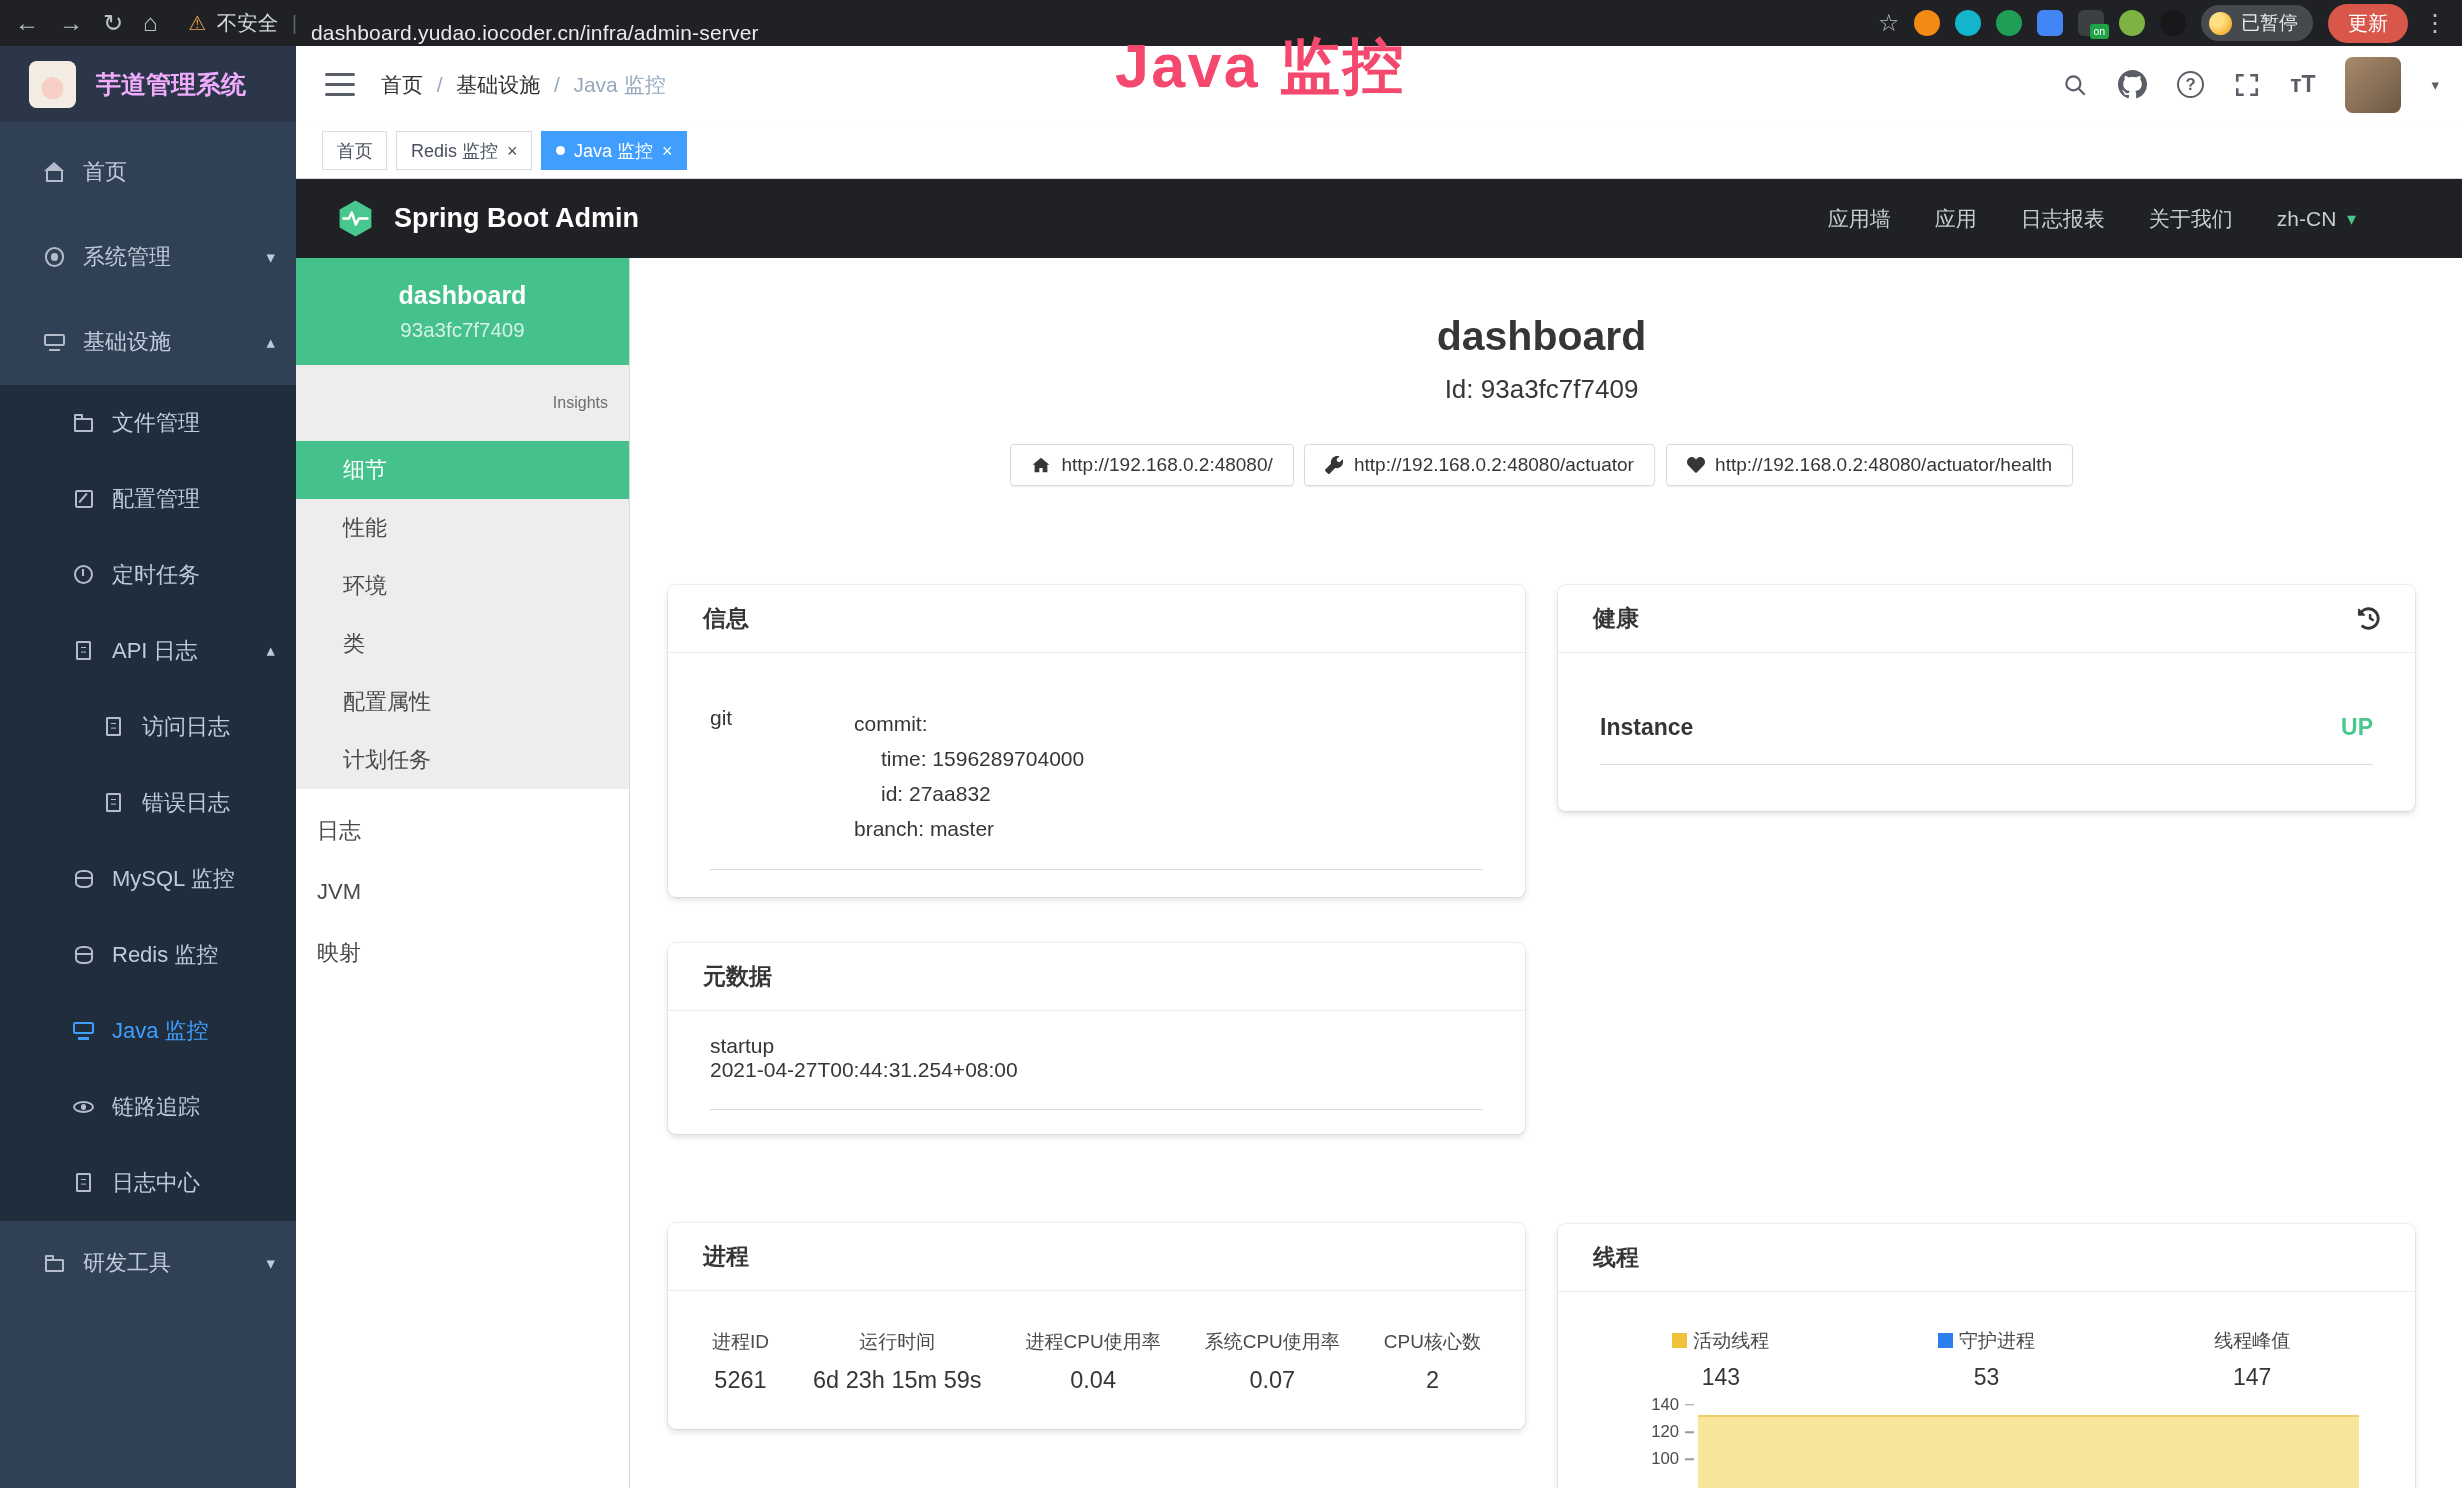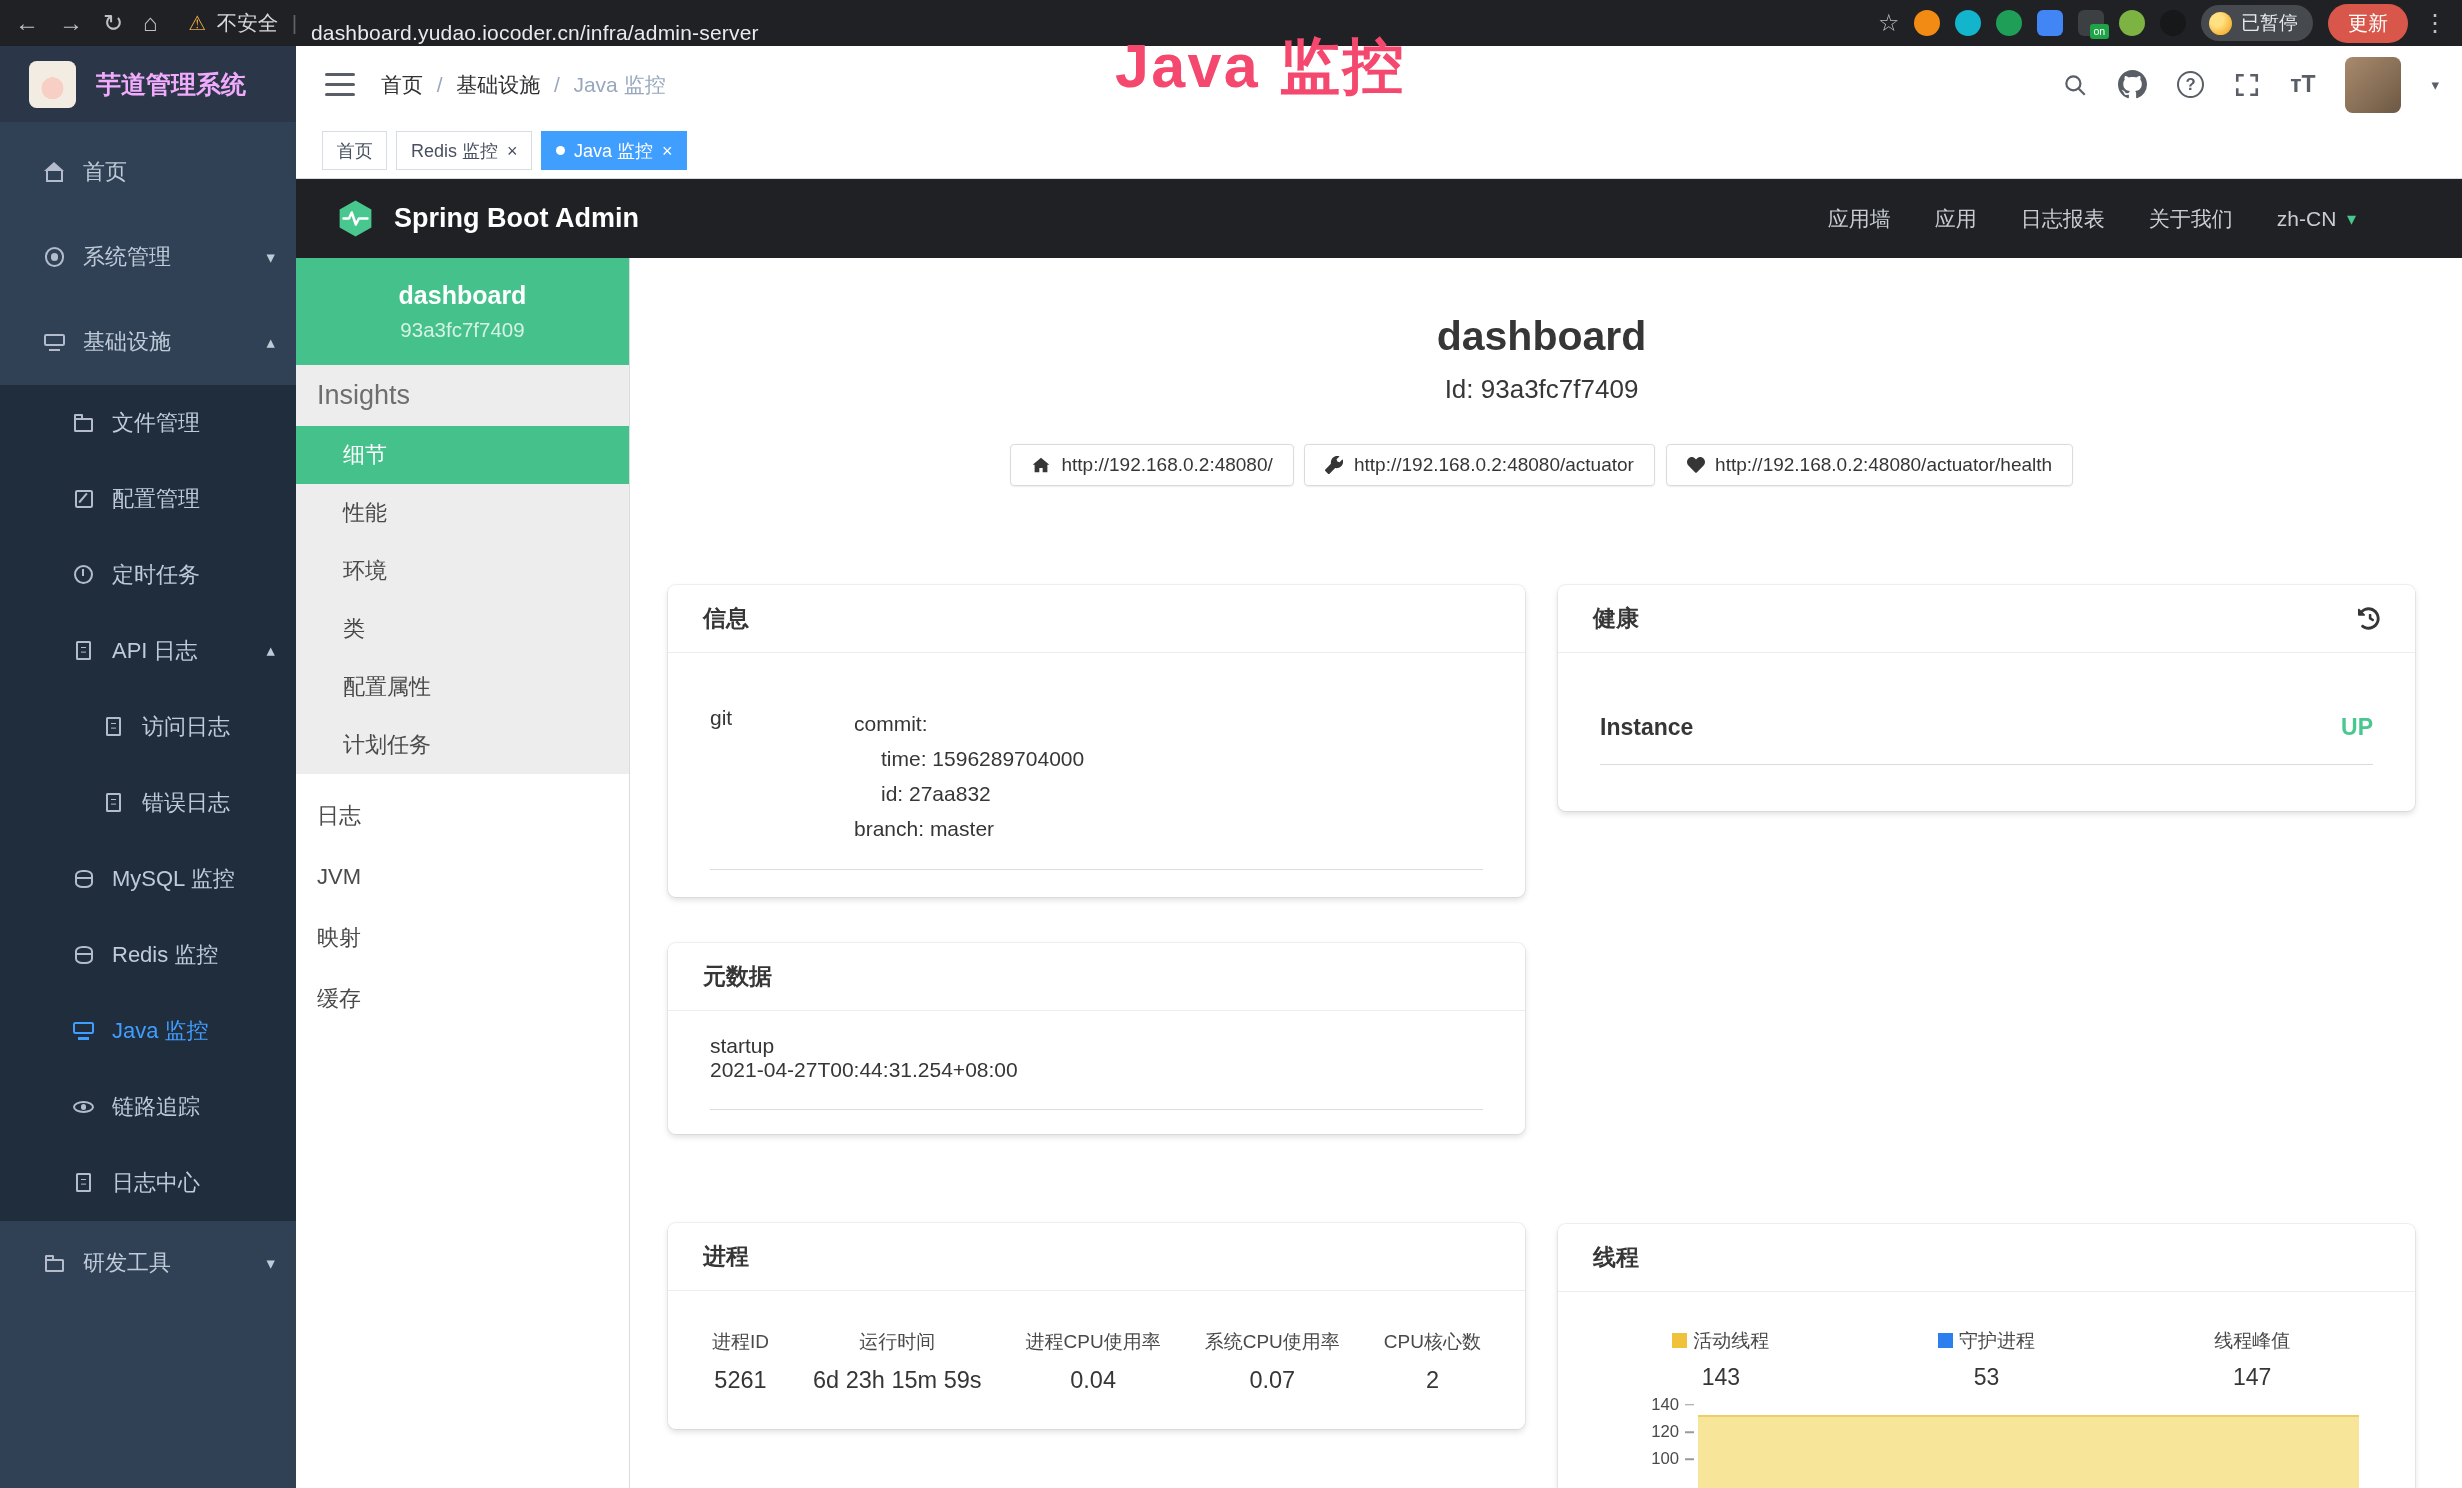--- a/index.html
+++ b/index.html
@@ -103,21 +103,21 @@
   .sba-locale { display:flex; gap:10.6px; align-items:center; }
   .sba-caret { color:#48c78e; font-size:18px; }
 
   .sba-body { flex:1; display:flex; min-height:0; }
   .inst-nav { width:334px; flex:none; background:#fff; border-right:1.5px solid #dbdbdb;
     display:flex; flex-direction:column; overflow:hidden; }
   .inst-head { background:#45c28b; color:#fff; padding:23px 15px; text-align:center; cursor:pointer; }
   .inst-name { font-size:25px; font-weight:700; }
   .inst-id { font-size:20.5px; color:rgba(255,255,255,.78); margin-top:7.6px; }
   .inst-group { background:#ededed; }
-  .inst-group-label { padding:15px 21px; font-size:27px; color:#6e6e6e; }
+  .inst-group-label { padding:29px 21px; font-size:16px; color:#6e6e6e;text-align:right; }
   .inst-item { height:58px; display:flex; align-items:center; padding:0 21px; font-size:22px; color:#4a4a4a; cursor:pointer; }
   .inst-group .inst-item { padding-left:47px; }
   .inst-item.active { background:#45c28b; color:#fff; }
   .inst-list { padding-top:12px; }
   .inst-list .inst-item { height:61px; }
 
   
   .content { flex:1; background:#fff; overflow:hidden; padding:55px 47px 0 38px; min-width:0; }
   .m-title { text-align:center; font-size:41px; font-weight:700; color:#363636; }
   .m-sub { text-align:center; font-size:26px; color:#363636; margin-top:13.7px; }
@@ -378,21 +378,20 @@
               <div class="inst-item">性能</div>
               <div class="inst-item">环境</div>
               <div class="inst-item">类</div>
               <div class="inst-item">配置属性</div>
               <div class="inst-item">计划任务</div>
             </div>
             <div class="inst-list">
               <div class="inst-item">日志</div>
               <div class="inst-item">JVM</div>
               <div class="inst-item">映射</div>
-              <div class="inst-item">缓存</div>
             </div>
           </aside>
 
           <main class="content">
             <div class="m-title">dashboard</div>
             <div class="m-sub">Id: 93a3fc7f7409</div>
 
             <div class="m-links">
               <div class="m-link">
                 <svg width="20" height="18" viewBox="0 0 576 512">

